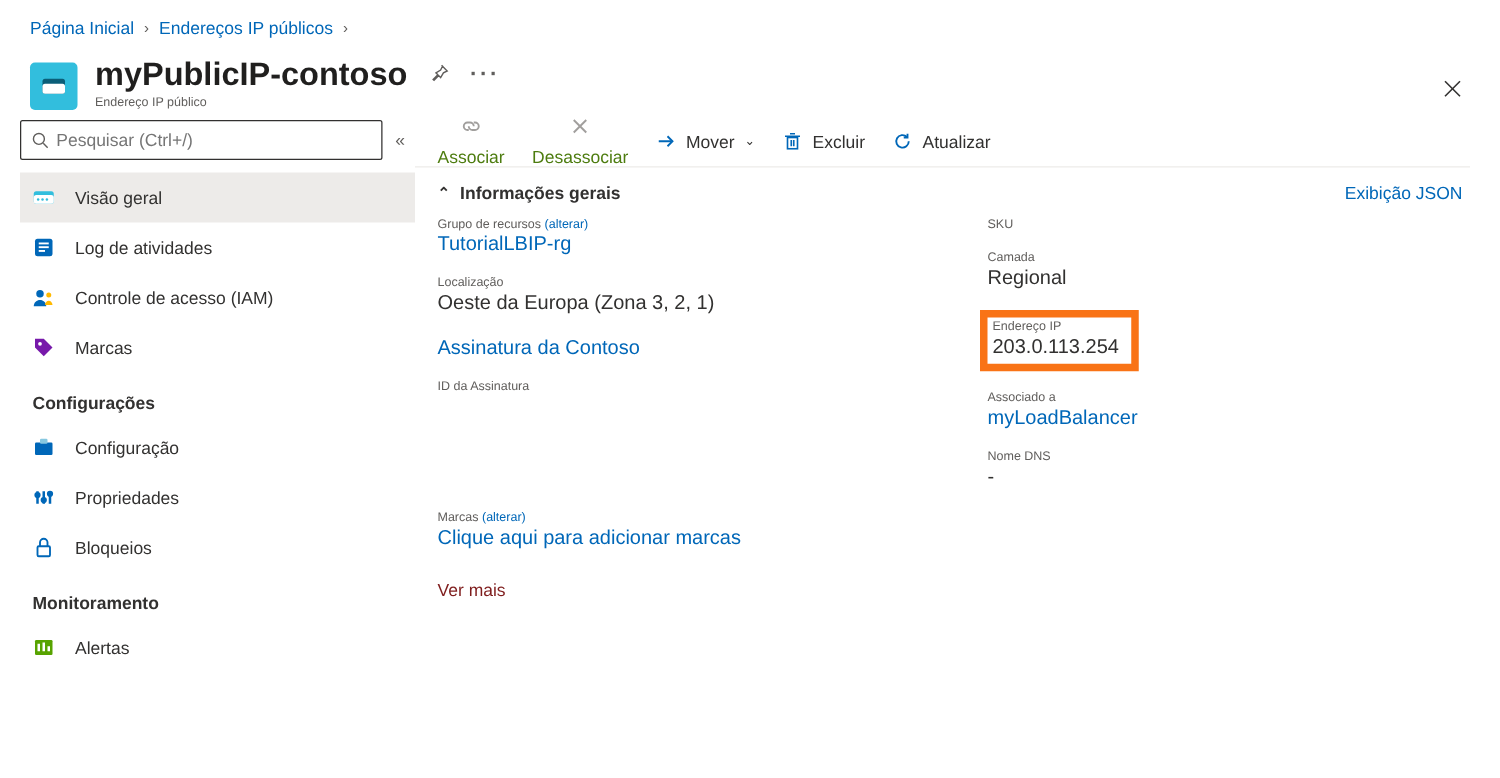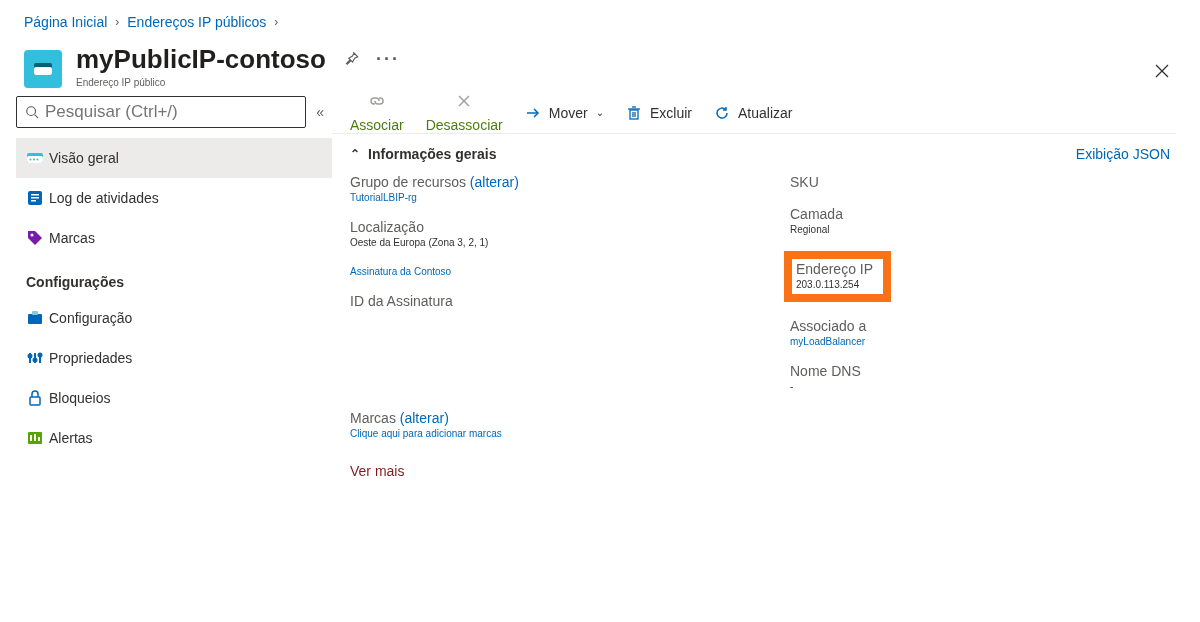--- a/index.html
+++ b/index.html
@@ -59,29 +59,29 @@
   .search-box {
     flex:1;
     border:1px solid #323130;
     border-radius:2px;
     height:32px;
     display:flex; align-items:center;
     padding:0 8px;
     gap:6px;
   }
   .search-box input {
-    border:none; outline:none; flex:1; font-size:17px;
+    border:none; outline:none; flex:1; font-size:14px;
     color:#323130; background:transparent;
   }
   .search-box svg { width:14px; height:14px; color:#605e5c;}
   .collapse-btn { color:#605e5c; cursor:pointer; padding:4px 8px 4px 0;}
 
   
   .nav-item {
-    display:flex; align-items:center; gap:5px;
+    display:flex; align-items:center; gap:16px;
     height:40px; padding:0 10px;
     cursor:pointer;
     color:#323130;
     white-space:nowrap;
   }
   .nav-item.selected { background:#edebe9; }
   .nav-item .nav-ico { width:18px; height:18px; display:flex; align-items:center; justify-content:center; flex-shrink:0;}
   .nav-group-title {
     font-size:14px; font-weight:600; color:#323130;
     padding:16px 10px 8px 10px;
@@ -106,27 +106,27 @@
     padding:12px 6px 8px 18px;
   }
   .essentials-title { display:flex; align-items:center; gap:8px; font-weight:600;}
   .json-link { color:#0067b8; cursor:pointer; }
 
   .essentials-grid {
     display:flex; gap:60px; padding:4px 6px 0 18px;
   }
   .ess-col { flex:1; display:flex; flex-direction:column; gap:16px;}
   .ess-row { }
-  .ess-label { color:#605e5c; font-size:14px; }
-  .ess-value { color:#323130; font-size:10px; margin-top:2px;}
+  .ess-label { color:#605e5c; font-size:10px; }
+  .ess-value { color:#323130; font-size:16px; margin-top:2px;}
   .ess-value a { color:#0067b8; }
   .ess-change { color:#0067b8; cursor:pointer; }
 
   .highlight-box {
-    border:8px solid #f97316;
+    border:6px solid #f97316;
     display:inline-block;
     padding:2px 10px 4px 4px;
     margin-left:-6px;
   }
 
   .seemore { padding:24px 0 0 18px; }
   .seemore a { color:#7f1d1d;text-align:center; }
 
   .marcas-block { padding:18px 0 0 18px;}
 </style>
@@ -202,20 +202,31 @@
             <rect x="2" y="2" width="14" height="14" rx="2" fill="#0067b8"></rect>
             <rect x="5" y="5" width="8" height="1.5" fill="#fff"></rect>
             <rect x="5" y="8" width="8" height="1.5" fill="#fff"></rect>
             <rect x="5" y="11" width="5" height="1.5" fill="#fff"></rect>
           </svg>
       </span>
       <span>Log de atividades</span>
     </div>
     <div class="nav-item">
       <span class="nav-ico">
+        <svg viewBox="0 0 18 18" fill="#0067b8">
+            <circle cx="6" cy="6" r="3"></circle>
+            <path d="M1 16c0-3 2.5-5 5-5s5 2 5 5"></path>
+            <circle cx="13" cy="7" r="2" fill="#ffb900"></circle>
+            <path d="M10 15c0-2 1.5-3.5 3-3.5s3 1.5 3 3.5" fill="#ffb900"></path>
+          </svg>
+      </span>
+      <span>Controle de acesso (IAM)</span>
+    </div>
+    <div class="nav-item">
+      <span class="nav-ico">
         <svg viewBox="0 0 18 18" fill="#7719aa">
             <path d="M2 2h7l7 7-7 7-7-7V2z"></path>
             <circle cx="6" cy="6" r="1.5" fill="#fff"></circle>
           </svg>
       </span>
       <span>Marcas</span>
     </div>
 
     <div class="nav-group-title">Configurações</div>
 
@@ -244,20 +255,21 @@
     <div class="nav-item">
       <span class="nav-ico">
         <svg viewBox="0 0 18 18" fill="none" stroke="#0067b8" stroke-width="1.5">
             <rect x="4" y="8" width="10" height="8" rx="1"></rect>
             <path d="M6 8V5a3 3 0 016 0v3"></path>
           </svg>
       </span>
       <span>Bloqueios</span>
     </div>
 
+    <div class="nav-group-title">Monitoramento</div>
 
     <div class="nav-item">
       <span class="nav-ico">
         <svg viewBox="0 0 18 18">
             <rect x="2" y="3" width="14" height="12" rx="1" fill="#57a300"></rect>
             <rect x="4" y="6" width="2" height="6" fill="#fff"></rect>
             <rect x="8" y="5" width="2" height="7" fill="#fff"></rect>
             <rect x="12" y="8" width="2" height="4" fill="#fff"></rect>
           </svg>
       </span>

